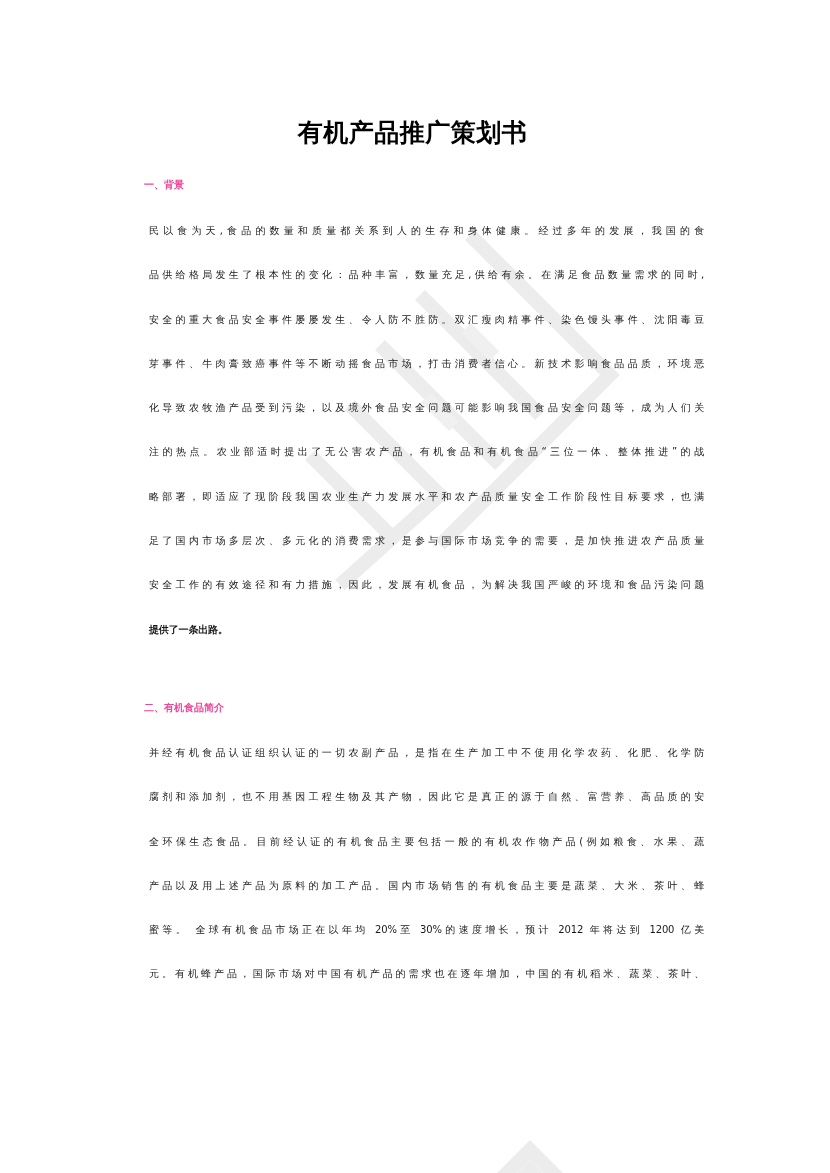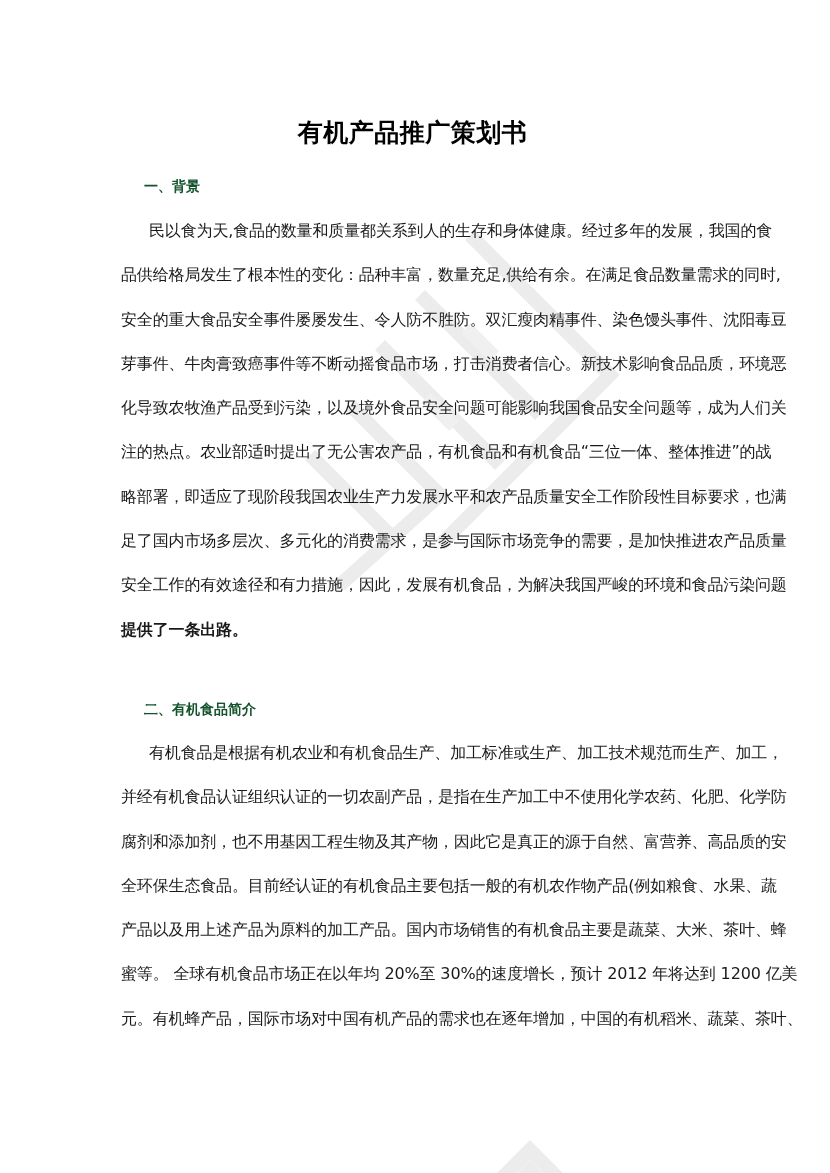--- a/index.html
+++ b/index.html
@@ -43,49 +43,49 @@
       text-align: center;
       font-size: 25px;
       font-weight: bold;
       color: #000;
       letter-spacing: 0.5px;
       margin: 0;
     }
     .heading {
       position: absolute;
       left: 23px;
-      font-size: 14px;
-      color: #14532d;
+      font-size: 10px;
+      color: #ec4899;
       margin: 0;
       white-space: nowrap;
     }
     .h1 { top: 178px; }
     .h2 { top: 701px; }
     .para {
       position: absolute;
       left: 0;
       width: 583px;
       margin: 0;
-      font-size: 16px;
+      font-size: 10px;
       line-height: 44.3px;
       text-align: justify;
       text-indent: 2.05em;
       color: #1a1a1a;
       letter-spacing: -0.15px;
     }
     .p1 { top: 209px; }
     .p2 { top: 731px; }
     .para .line {
       display: block;
       white-space: nowrap;
       text-align-last: justify;
       text-align: justify;
     }
     .para .line.first { text-indent: 28px; }
-    .para .line.rest { text-indent: 0; }
+    .para .line.rest { text-indent: 0; margin-left: 28px; }
     .para .line.last { text-align-last: left; font-weight: bold; }
   </style>
 </head>
 <body>
 
 <div class="page">
 
   <svg class="watermark wm1" viewBox="0 0 360 380">
     <g fill="none" stroke="#ececec" stroke-width="14" stroke-linejoin="miter">
       <path d="M200 20 L340 160 L170 330"></path>
@@ -122,21 +122,20 @@
       <span class="line rest">注的热点。农业部适时提出了无公害农产品，有机食品和有机食品“三位一体、整体推进”的战</span>
       <span class="line rest">略部署，即适应了现阶段我国农业生产力发展水平和农产品质量安全工作阶段性目标要求，也满</span>
       <span class="line rest">足了国内市场多层次、多元化的消费需求，是参与国际市场竞争的需要，是加快推进农产品质量</span>
       <span class="line rest">安全工作的有效途径和有力措施，因此，发展有机食品，为解决我国严峻的环境和食品污染问题</span>
       <span class="line rest last">提供了一条出路。</span>
     </div>
 
     <h2 class="heading h2">二、有机食品简介</h2>
 
     <div class="para p2">
-      <span class="line first">有机食品是根据有机农业和有机食品生产、加工标准或生产、加工技术规范而生产、加工，</span>
       <span class="line rest">并经有机食品认证组织认证的一切农副产品，是指在生产加工中不使用化学农药、化肥、化学防</span>
       <span class="line rest">腐剂和添加剂，也不用基因工程生物及其产物，因此它是真正的源于自然、富营养、高品质的安</span>
       <span class="line rest">全环保生态食品。目前经认证的有机食品主要包括一般的有机农作物产品(例如粮食、水果、蔬</span>
       <span class="line rest">产品以及用上述产品为原料的加工产品。国内市场销售的有机食品主要是蔬菜、大米、茶叶、蜂</span>
       <span class="line rest">蜜等。 全球有机食品市场正在以年均 20%至 30%的速度增长，预计 2012 年将达到 1200 亿美</span>
       <span class="line rest">元。有机蜂产品，国际市场对中国有机产品的需求也在逐年增加，中国的有机稻米、蔬菜、茶叶、</span>
     </div>
 
   </div>
 </div>

